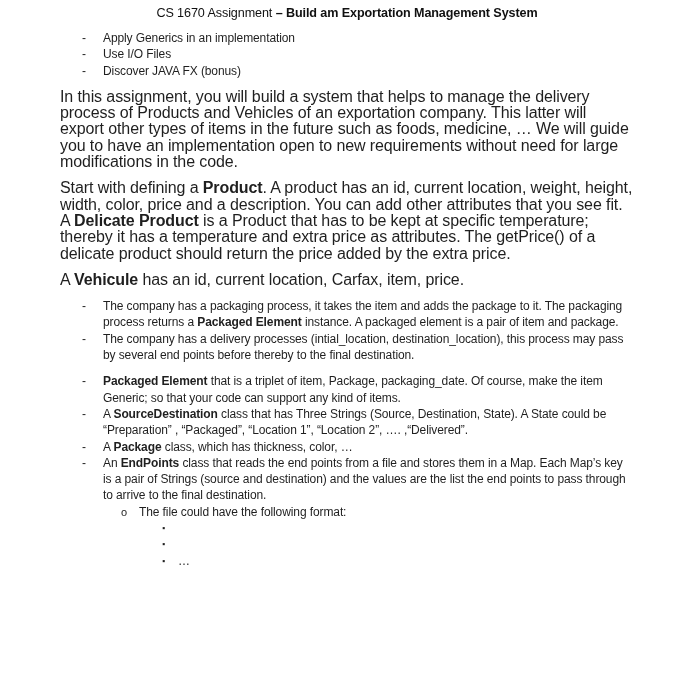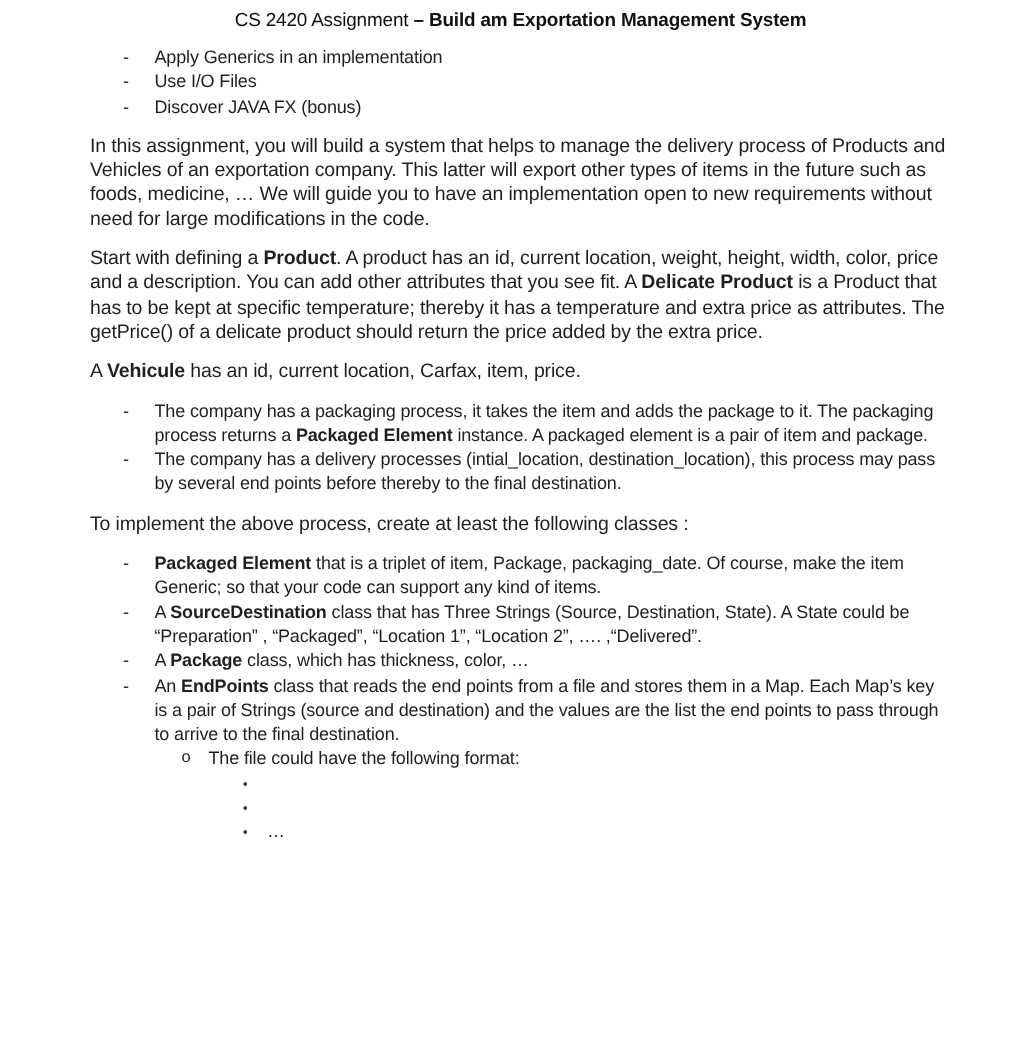--- a/index.html
+++ b/index.html
@@ -31,21 +31,21 @@
     font-family: "Liberation Sans", sans-serif;
     font-weight: 400;
     font-size: 17px;
     line-height: 21px;
     color: var(--heading-color);
     letter-spacing: 0.2px;
     margin: 10px 0 5px 0;
   }
   h1.desc { margin-top: 7px; }
   p {
-    font-size: 13px;
+    font-size: 16px;
     line-height: 16.3px;
     margin: 0 0 10px 0;
   }
   .list {
     list-style: none;
     font-size: 12px;
     line-height: 16.3px;
     margin: 0 0 10px 0;
   }
   .list.tight { margin-bottom: 0; }
@@ -56,21 +56,21 @@
   .lvl2 .mk { flex: 0 0 18px; width: 18px; font-size: 11px; }
   .lvl3 > li { padding-left: 102px; }
   .lvl3 .mk { flex: 0 0 16px; width: 16px; font-size: 8.5px; line-height: 16.3px; }
   .tx { flex: 1; }
 </style>
 </head>
 <body>
 
 <div class="page">
 
-  <div class="doc-title"><span>CS 2420 Assignment </span><b>– Build am Exportation Management System</b></div>
+  <div class="doc-title"><span>CS 1670 Assignment </span><b>– Build am Exportation Management System</b></div>
 
 
   <ul class="list lvl1">
     <li>
       <span class="mk">-</span>
       <span class="tx">Apply Generics in an implementation</span>
     </li>
     <li>
       <span class="mk">-</span>
       <span class="tx">Use I/O Files</span>
@@ -93,21 +93,20 @@
     <li>
       <span class="mk">-</span>
       <span class="tx"><span>The company has a packaging process, it takes the item and adds the package to it. The packaging process returns a </span><b>Packaged Element</b><span> instance. A packaged element is a pair of item and package.</span></span>
     </li>
     <li>
       <span class="mk">-</span>
       <span class="tx"><span>The company has a delivery processes (intial_location, destination_location), this process may pass by several end points before thereby to the final destination.</span></span>
     </li>
   </ul>
 
-  <p><span>To implement the above process, create at least the following classes :</span></p>
 
   <ul class="list lvl1 tight">
     <li>
       <span class="mk">-</span>
       <span class="tx"><b>Packaged Element</b><span> that is a triplet of item, Package, packaging_date. Of course, make the item Generic; so that your code can support any kind of items.</span></span>
     </li>
     <li>
       <span class="mk">-</span>
       <span class="tx"><span>A </span><b>SourceDestination</b><span> class that has Three Strings (Source, Destination, State). A State could be “Preparation” , “Packaged”, “Location 1”, “Location 2”, …. ,“Delivered”.</span></span>
     </li>

